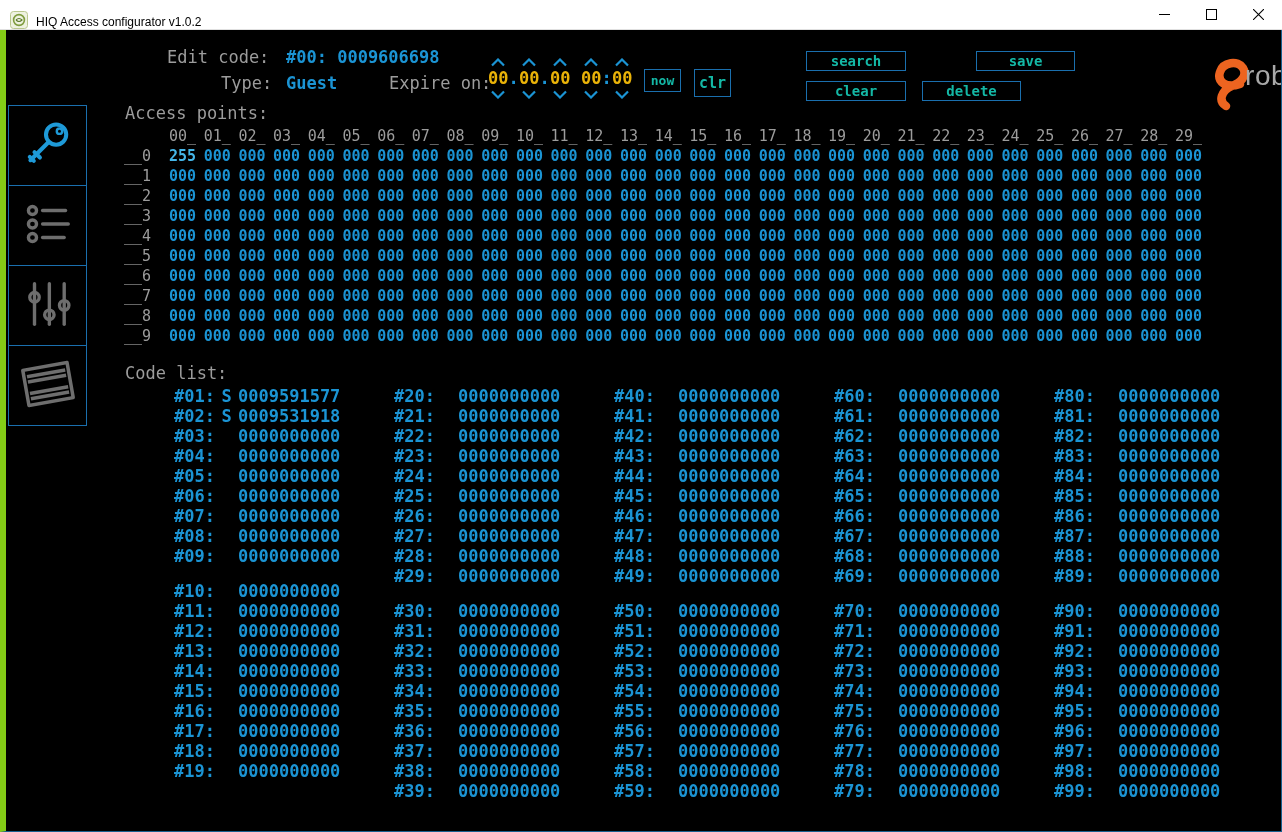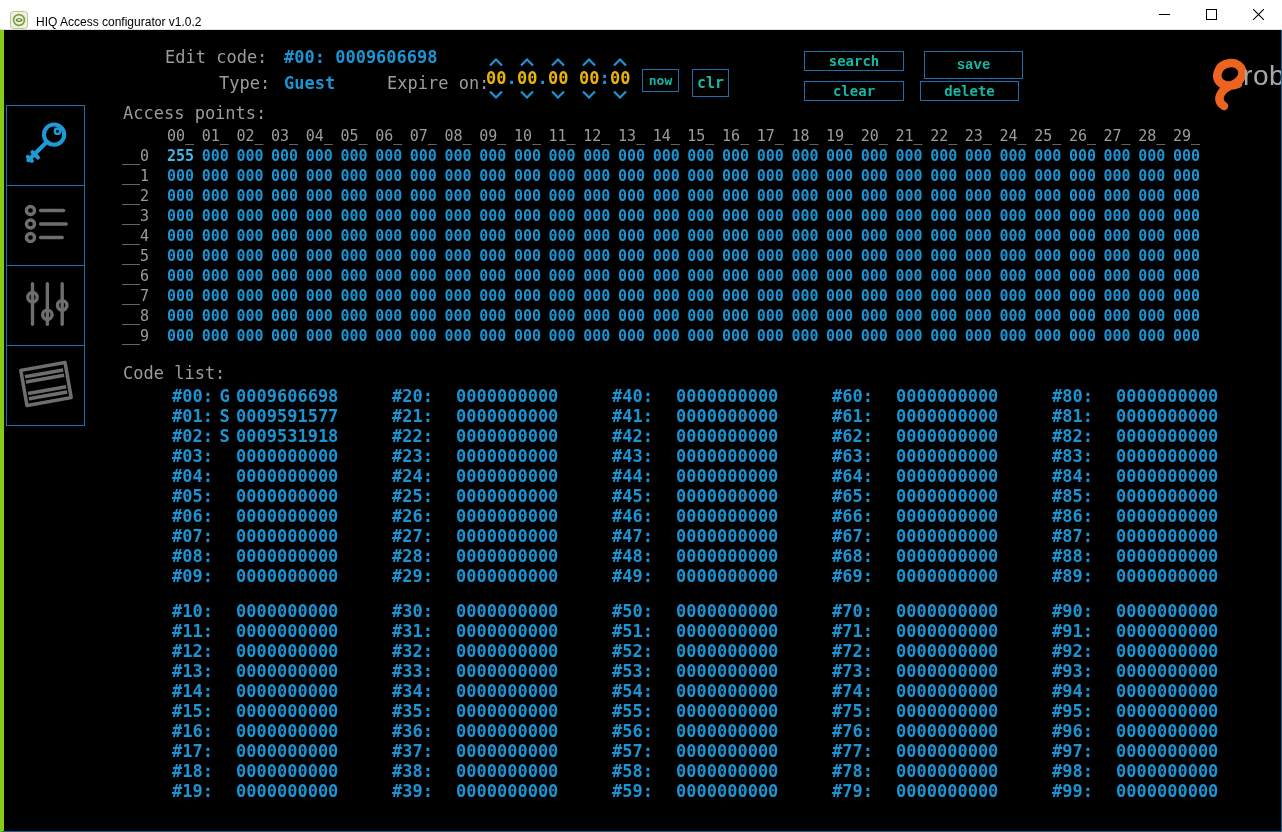--- a/index.html
+++ b/index.html
@@ -7,21 +7,21 @@
           font-family:"DejaVu Sans Mono",monospace;}
   
   .titlebar{height:30px;background:#ffffff;display:flex;align-items:flex-end;
             border-bottom:1px solid #e0e0e0;box-sizing:border-box;}
   .app-icon{margin:0 8px 0 10px;display:flex;align-items:center;}
   .win-title{font-family:"Liberation Sans",sans-serif;font-size:12px;color:#000;}
   .win-controls{margin-left:auto;display:flex;height:30px;}
   .win-btn{width:47px;height:30px;display:flex;align-items:center;justify-content:center;cursor:default;}
   
   .main{position:relative;height:802px;background:#000;
-        border-left:4px solid #84cc16;border-right:1px solid #17608f;border-bottom:1px solid #17608f;
+        border-left:6px solid #84cc16;border-right:1px solid #17608f;border-bottom:1px solid #17608f;
         box-sizing:border-box;overflow:hidden;}
   .gray{color:#9c9c9c;font-size:17px;}
   .blue{color:#1b94d4;font-weight:700;font-size:17px;}
   .abs{position:absolute;white-space:pre;}
   
   .edit-label{left:161px;top:17px;}
   .edit-value{left:280px;top:17px;}
   .type-label{left:215px;top:43px;}
   .type-value{left:280px;top:43px;}
   .expire-label{left:383px;top:43px;}
@@ -30,21 +30,21 @@
   .spin-val{color:#eab308;font-weight:700;font-size:17px;line-height:20px;}
   .chev{height:10px;display:flex;align-items:center;margin:1px 0;cursor:pointer;}
   .spin-sep{width:10.5px;text-align:center;white-space:pre;color:#1b94d4;font-weight:700;font-size:17px;}
   
   .btn{position:absolute;background:transparent;border:1px solid #1a6fae;color:#14b8a6;
        font-family:"DejaVu Sans Mono",monospace;font-weight:700;font-size:14px;
        display:flex;align-items:center;justify-content:center;box-sizing:border-box;cursor:pointer;padding:2px;}
   .btn-now{left:638px;top:39px;width:37px;height:23px;font-size:13px;}
   .btn-clr{left:688px;top:39px;width:37px;height:28px;font-size:15px;}
   .btn-search{left:800px;top:21px;width:100px;height:20px;}
-  .btn-save{left:920px;top:21px;width:99px;height:28px;font-family:Liberation Mono, monospace;}
+  .btn-save{left:970px;top:21px;width:99px;height:20px;}
   .btn-clear{left:800px;top:51px;width:100px;height:20px;}
   .btn-delete{left:916px;top:51px;width:99px;height:20px;}
   
   .logo{left:1126px;top:4px;display:flex;align-items:flex-start;}
   .logo-text{font-family:"Liberation Sans",sans-serif;font-size:28px;font-weight:400;
              color:#a8a8a8;letter-spacing:0.5px;margin:26px 0 0 -16px;}
   
   .sidebar{position:absolute;left:2px;top:75px;width:79px;}
   .sb-btn{width:79px;height:81px;border:1px solid #1a6fae;box-sizing:border-box;
           display:flex;align-items:center;justify-content:center;cursor:pointer;background:#000;}
@@ -599,25 +599,20 @@
           <span class="ap-cell ap-val">000</span>
           <span class="ap-cell ap-val">000</span>
           <span class="ap-cell ap-val">000</span>
         </div>
       </div>
 
     <span class="abs gray cl-label">Code list:</span>
     <div class="code-list">
         <div class="cl-col">
           <div class="cl-entry">
-            <span class="cl-id">#00:</span>
-            <span class="cl-type">G</span>
-            <span class="cl-val">0009606698</span>
-          </div>
-          <div class="cl-entry">
             <span class="cl-id">#01:</span>
             <span class="cl-type">S</span>
             <span class="cl-val">0009591577</span>
           </div>
           <div class="cl-entry">
             <span class="cl-id">#02:</span>
             <span class="cl-type">S</span>
             <span class="cl-val">0009531918</span>
           </div>
           <div class="cl-entry">

